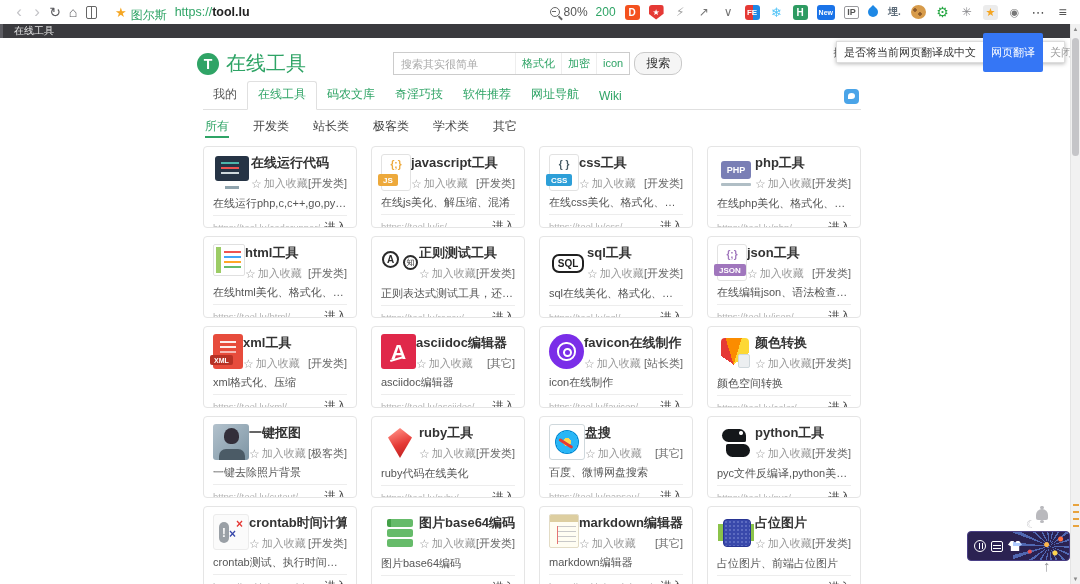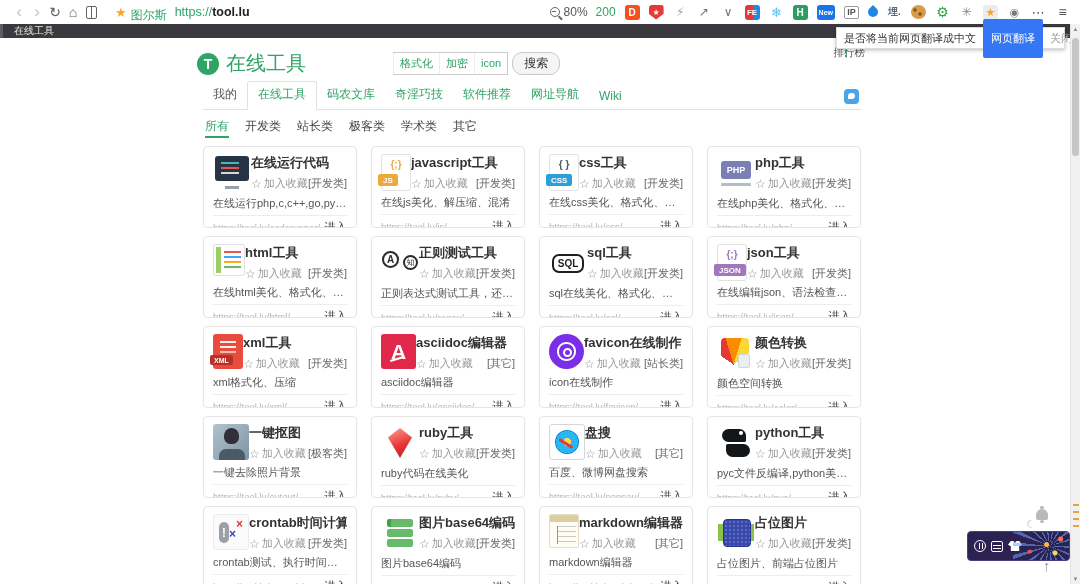--- a/index.html
+++ b/index.html
@@ -43,21 +43,21 @@
   [data-name="wheel-icon"]{font-size:12px;font-weight:normal}
   [data-name="star-box-icon"]{font-size:11px}
   [data-name="eye-icon"]{font-size:11px;font-weight:normal}
   [data-name="overflow-icon"]{font-size:13px;font-weight:normal;letter-spacing:1px}
   [data-name="menu-icon"]{font-size:14px;font-weight:normal}
   
   .tabbar{height:14px;background:#3a3a3e;color:#e6e6e6;font-size:10px;display:flex;align-items:center;
     padding-left:14px;position:relative}
   .tabbar::before{content:"";position:absolute;left:0;top:0;bottom:0;width:3px;background:#5c5c62}
   
-  .translate{position:absolute;left:836px;top:27px;width:229px;height:22px;background:#fff;border:1px solid #ddd;
+  .translate{position:absolute;left:836px;top:41px;width:229px;height:22px;background:#fff;border:1px solid #ddd;
     box-shadow:0 1px 4px rgba(0,0,0,.28);display:flex;align-items:center;gap:7px;padding:0 7px;font-size:11px;z-index:30}
   .tr-msg{color:#333;white-space:nowrap}
   .tr-btn{margin-left:auto;background:#3576f5;color:#fff;padding:12px 8px;border-radius:2px;white-space:nowrap}
   .tr-close{color:#9a9a9a;white-space:nowrap}
   .tr-close .chev{font-size:9px;color:#b5b5b5}
   
   .page{position:absolute;top:38px;left:0;right:10px;bottom:0;background:#fff;overflow:hidden}
   .container{width:658px;margin-left:203px;position:relative}
   .hdr{position:relative;height:46px;padding-top:12px}
   .logo{display:flex;align-items:center;gap:7px;margin-left:-6px}
@@ -78,21 +78,21 @@
   .rank-ic::before{content:"";position:absolute;left:-4px;top:0;width:2px;height:11px;
     background:repeating-linear-gradient(to bottom,#2fa466 0 2px,transparent 2px 4.5px)}
   .rank-label{font-size:10.5px;color:#555}
   #nav-tabs{display:flex;align-items:flex-end;border-bottom:1px solid #e0e0e0;position:relative;height:26px}
   .tab{padding:4px 10px 6px;font-size:12px;color:#2fa466}
   .tab:first-child{color:#555}
   .tab.active{border:1px solid #e0e0e0;border-bottom:1px solid #fff;background:#fff;margin-bottom:-1px;
     border-radius:3px 3px 0 0;color:#2fa466}
   .chat-ic{position:absolute;right:2px;bottom:5px;width:15px;height:15px;border-radius:4px;background:#4aa4e8}
   .chat-ic::after{content:"";position:absolute;left:4px;top:4px;width:7px;height:6px;background:#fff;border-radius:50% 50% 50% 0}
-  #filters{display:flex;gap:16px;padding:8px 2px 6px;font-size:12px;color:#444}
+  #filters{display:flex;gap:24px;padding:8px 2px 6px;font-size:12px;color:#444}
   .filter-item.active{color:#2fa466;border-bottom:2px solid #2fa466;padding-bottom:1px}
   
   #tools-grid{display:grid;grid-template-columns:repeat(4,154px);gap:8px 14px;margin-top:2px}
   .card{height:82px;border:1px solid #e5e5e5;border-radius:4px;background:#fff;padding:7px 9px 0;overflow:hidden}
   .c-head{display:flex;}
   .c-hr{flex:1;min-width:0}
   .c-title{font-size:13px;font-weight:bold;color:#333;white-space:nowrap;overflow:hidden}
   .c-meta{display:flex;align-items:center;margin-top:4px;font-size:11px}
   .c-fav{color:#999;display:flex;align-items:center;gap:2px;white-space:nowrap}
   .c-star{font-size:12px}
@@ -240,20 +240,21 @@
 </div>
 
 <div class="page" data-name="page-content">
   <div class="container">
     <div class="hdr" data-name="site-header">
       <div class="logo" data-name="site-logo">
         <span class="logo-ic" data-name="logo-t-icon"></span>
         <span class="logo-tx" data-name="site-name">在线工具</span>
       </div>
       <div class="search" data-name="search-bar">
+        <input class="s-input" data-name="search-input" placeholder="搜索其实很简单" style="">
         <span class="s-links" id="quick-links" data-name="quick-links">
             <span class="q-link" data-name="quick-link-0">格式化</span>
             <span class="q-link" data-name="quick-link-1">加密</span>
             <span class="q-link" data-name="quick-link-2">icon</span>
           </span>
         <span class="s-btn" data-name="search-button">搜索</span>
       </div>
       <div class="ranking" data-name="ranking-link">
         <span class="rank-ic" data-name="ranking-list-icon"></span>
         <div class="rank-label" data-name="ranking-label">排行榜</div>

